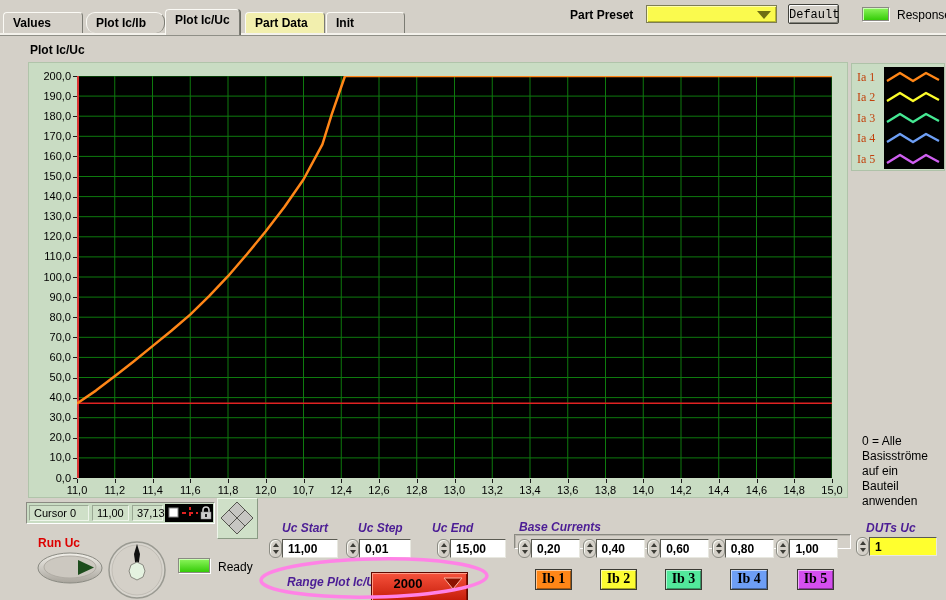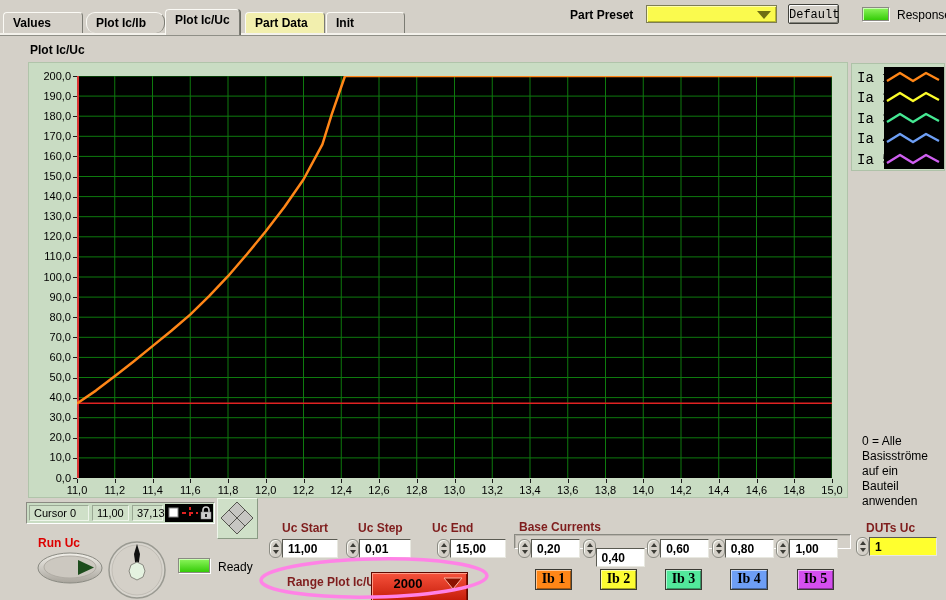--- a/index.html
+++ b/index.html
@@ -52,21 +52,21 @@
     border:1px solid #b0c4aa;box-sizing:border-box;
   }
   #plot-svg-wrap{left:48px;top:13px;width:755px;height:402px;}
   .ytick-label{position:absolute;left:0;width:42px;height:13px;text-align:right;font-size:11px;color:#000;}
   .ytick-mark{position:absolute;left:44px;width:4px;height:1px;background:#1a1a1a;}
   .xtick-label{position:absolute;width:34px;text-align:center;font-size:11px;color:#000;}
   .xtick-mark{position:absolute;width:1px;height:4px;background:#1a1a1a;}
   
   #legend{left:851px;top:63px;width:94px;height:108px;background:#c9dcc3;border:1px solid #aec2a8;box-sizing:border-box;}
   #legend-black{position:absolute;left:32px;top:3px;width:60px;height:102px;background:#000;}
-  .legend-label{position:absolute;left:5px;font-family:Liberation Mono, monospace;font-size:14px;color:#000000;}
+  .legend-label{position:absolute;left:5px;font-family:Liberation Serif, serif;font-size:12px;color:#c2410c;}
   .legend-swatch{position:absolute;left:34px;width:56px;height:14px;}
   
   #cursor-bar{
     left:26px;top:502px;width:189px;height:22px;background:#c9dcc3;
     border:1px solid #8a8a82;border-right-color:#fff;border-bottom-color:#fff;box-sizing:border-box;
   }
   .cursor-cell{
     position:absolute;top:2px;height:16px;font-size:11px;color:#000;
     background:#cfe0c8;border:1px solid #9aa894;border-right-color:#eef5ea;border-bottom-color:#eef5ea;
     box-sizing:border-box;padding:1px 0 0 4px;
@@ -75,21 +75,21 @@
   
   #diamond-pad{left:217px;top:498px;width:41px;height:41px;background:#cfe0c8;
     border:1px solid #eef5ea;border-right-color:#8a9a84;border-bottom-color:#8a9a84;box-sizing:border-box;}
   
   #run-label{left:38px;top:536px;font-weight:bold;font-size:12px;color:#dd0000;}
   #run-btn{left:36px;top:551px;width:70px;height:34px;}
   #knob{left:105px;top:539px;width:64px;height:62px;}
   #ready-led{left:178px;top:558px;width:32px;height:15px;}
   #ready-label{left:218px;top:560px;font-size:12px;}
   
-  .ctl-label{font-weight:bold;font-size:12px;color:#7f1d1d;}
+  .ctl-label{font-weight:bold;font-size:12px;color:#4c1d95;font-style:italic;}
   .num-input{
     position:absolute;background:#fff;border:1px solid #5a5a52;
     border-right-color:#e8e8e0;border-bottom-color:#e8e8e0;box-sizing:border-box;
     font-size:12px;font-weight:bold;padding:2px 0 0 5px;color:#000;height:19px;
   }
   .num-input.yellow{background:#ffff2e;}
   .spinner{
     position:absolute;width:13px;height:19px;background:#d4d0c8;
     border:1px solid #8c8c84;border-radius:6px;box-sizing:border-box;
     box-shadow:inset 1px 1px 0 #f8f8f2;
@@ -248,21 +248,21 @@
     <div class="xtick-label" style="left: 68.75px; top: 421px;">11,2</div>
     <div class="xtick-mark" style="left: 123.5px; top: 416px;"></div>
     <div class="xtick-label" style="left: 106.5px; top: 421px;">11,4</div>
     <div class="xtick-mark" style="left: 161.25px; top: 416px;"></div>
     <div class="xtick-label" style="left: 144.25px; top: 421px;">11,6</div>
     <div class="xtick-mark" style="left: 199px; top: 416px;"></div>
     <div class="xtick-label" style="left: 182px; top: 421px;">11,8</div>
     <div class="xtick-mark" style="left: 236.75px; top: 416px;"></div>
     <div class="xtick-label" style="left: 219.75px; top: 421px;">12,0</div>
     <div class="xtick-mark" style="left: 274.5px; top: 416px;"></div>
-    <div class="xtick-label" style="left: 257.5px; top: 421px;">12,2</div>
+    <div class="xtick-label" style="left: 257.5px; top: 421px;">10,7</div>
     <div class="xtick-mark" style="left: 312.25px; top: 416px;"></div>
     <div class="xtick-label" style="left: 295.25px; top: 421px;">12,4</div>
     <div class="xtick-mark" style="left: 350px; top: 416px;"></div>
     <div class="xtick-label" style="left: 333px; top: 421px;">12,6</div>
     <div class="xtick-mark" style="left: 387.75px; top: 416px;"></div>
     <div class="xtick-label" style="left: 370.75px; top: 421px;">12,8</div>
     <div class="xtick-mark" style="left: 425.5px; top: 416px;"></div>
     <div class="xtick-label" style="left: 408.5px; top: 421px; text-align: center;">13,0</div>
     <div class="xtick-mark" style="left: 463.25px; top: 416px;"></div>
     <div class="xtick-label" style="left: 446.25px; top: 421px;">13,2</div>
@@ -372,21 +372,21 @@
     <polygon points="3,4 21,4 12,15" fill="#8c1200" stroke="#ffb4a0" stroke-width="1"></polygon>
   </svg>
 </div>
 
 <span id="base-label" class="abs ctl-label">Base Currents</span>
 <div id="base-panel" class="abs">
 
 <div class="spinner" style="position: absolute; left: 3px; top: 4px;"></div>
     <div class="num-input" style="left: 16px; top: 4px; width: 49px;">0,20</div>
     <div class="spinner" style="position: absolute; left: 67.6px; top: 4px;"></div>
-    <div class="num-input" style="left: 80.6px; top: 4px; width: 49px; margin-top: 9px;">0,40</div>
+    <div class="num-input" style="left: 80.6px; top: 4px; width: 49px;">0,40</div>
     <div class="spinner" style="position: absolute; left: 132.2px; top: 4px;"></div>
     <div class="num-input" style="left: 145.2px; top: 4px; width: 49px;">0,60</div>
     <div class="spinner" style="position: absolute; left: 196.8px; top: 4px;"></div>
     <div class="num-input" style="left: 209.8px; top: 4px; width: 49px;">0,80</div>
     <div class="spinner" style="position: absolute; left: 261.4px; top: 4px;"></div>
     <div class="num-input" style="left: 274.4px; top: 4px; width: 49px;">1,00</div>
   </div>
 
 <div id="note-text" class="abs">0 = Alle
 Basisströme

